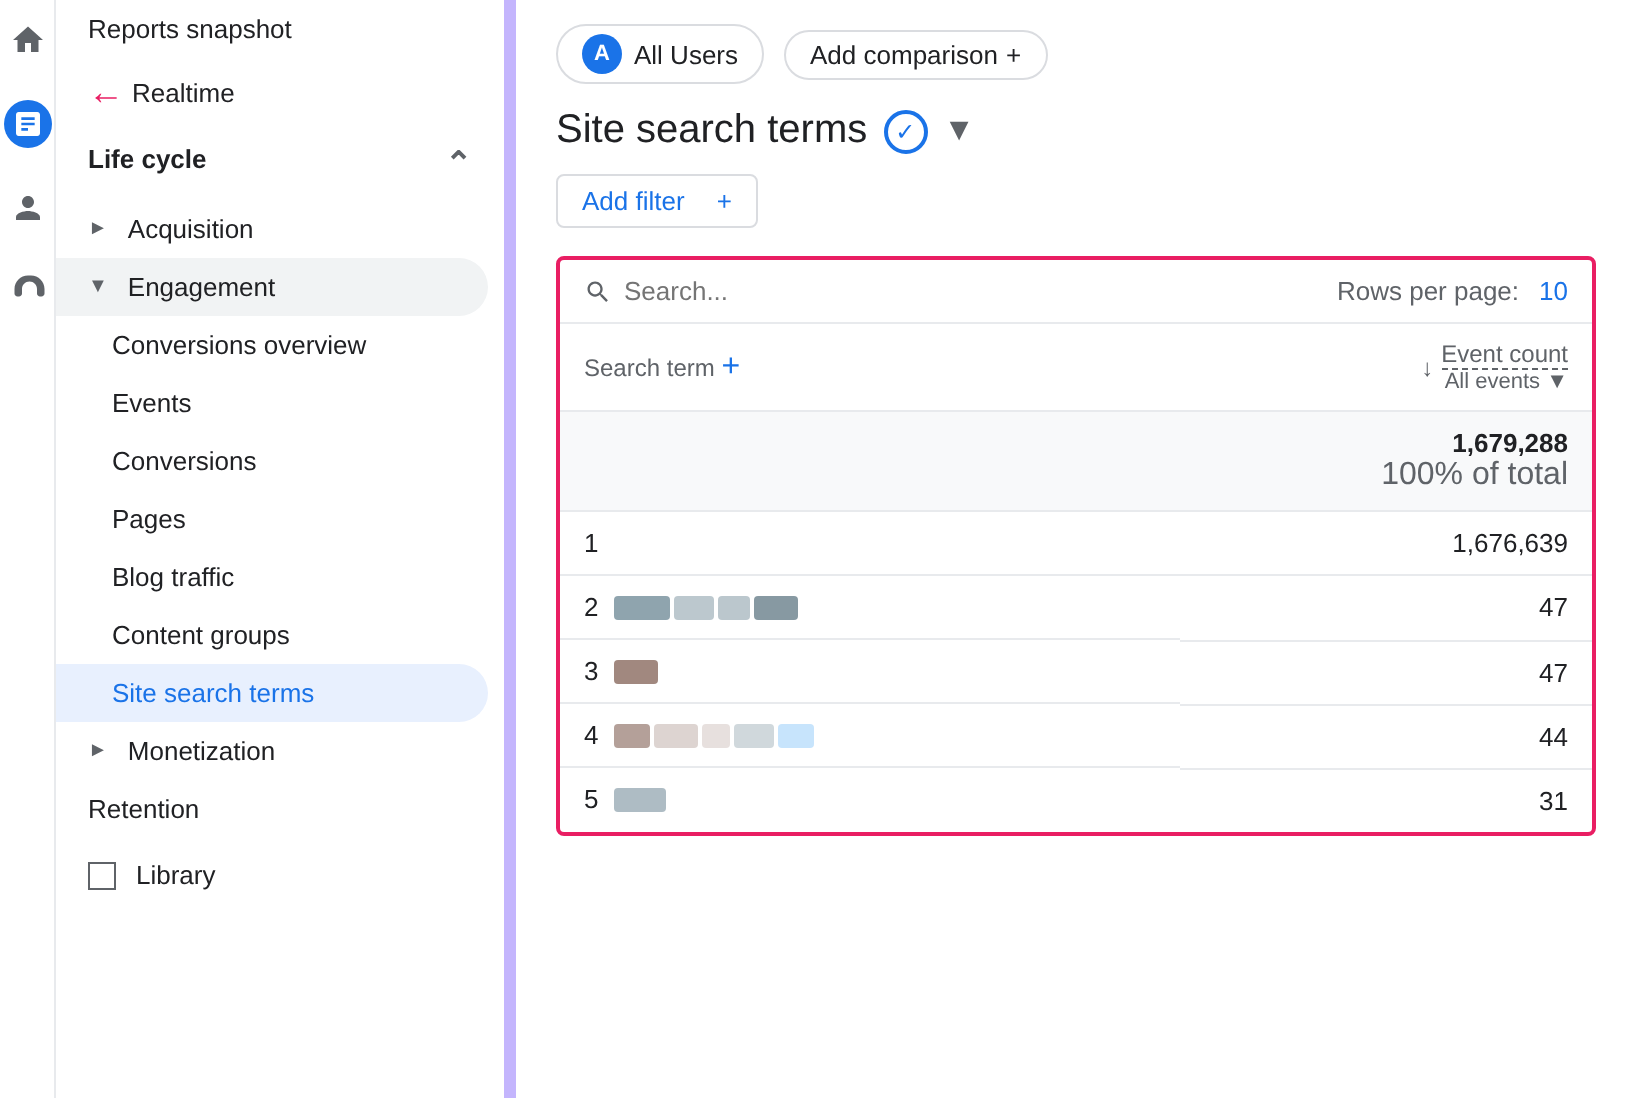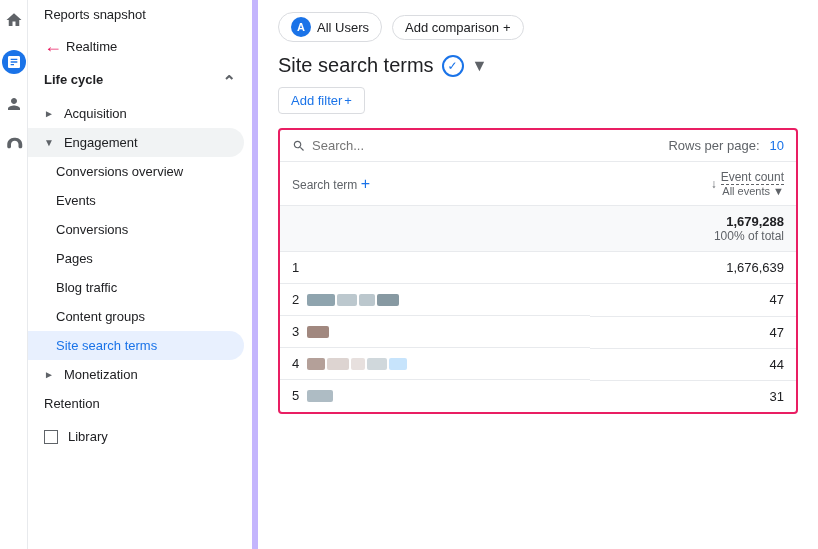--- a/index.html
+++ b/index.html
@@ -147,21 +147,21 @@
     }
     .dropdown-arrow {
       color: #5f6368;
       font-size: 16px;
       cursor: pointer;
     }
 
     .add-filter-btn {
       display: flex;
       align-items: center;
-      gap: 2px;
+      gap: 16px;
       border: 1px solid #dadce0;
       border-radius: 4px;
       padding: 5px 12px;
       font-size: 13px;
       color: #1a73e8;
       cursor: pointer;
       background: #fff;
       margin-bottom: 14px;
     }
 
@@ -226,21 +226,21 @@
       color: #202124;
     }
     .data-table td.right { text-align: right; }
     .data-table tr:last-child td { border-bottom: none; }
 
     .data-table .total-row td {
       background: #f8f9fa;
       font-weight: 500;
     }
     .data-table .total-row .subtotal {
-      font-size: 12px;
+      font-size: 16px;
       color: #5f6368;
       font-weight: 400;
     }
 
     
     .blurred-bar {
       height: 12px;
       border-radius: 2px;
       display: inline-block;
     }

